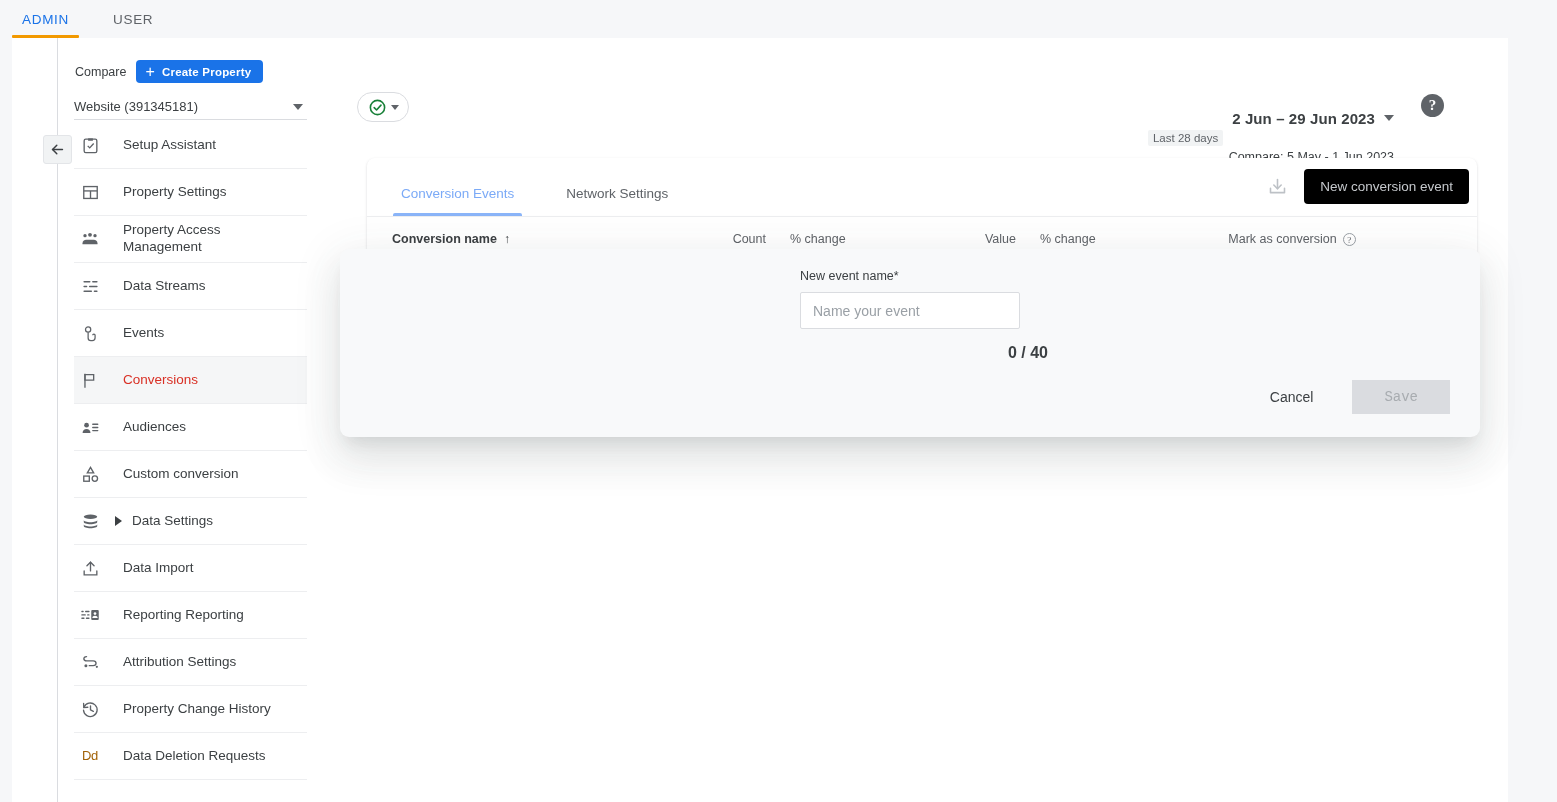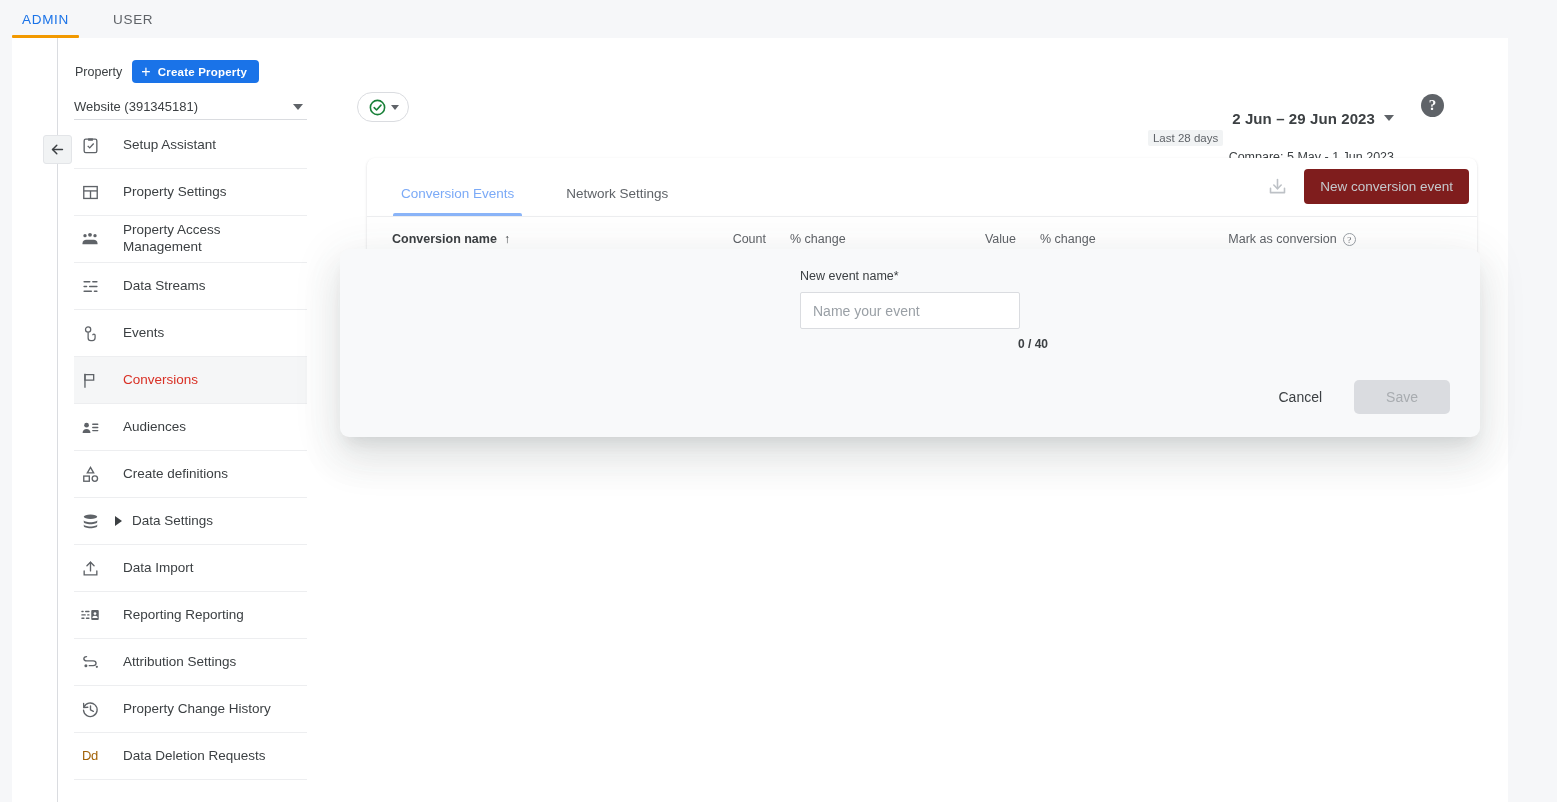--- a/index.html
+++ b/index.html
@@ -170,21 +170,21 @@
   .tab.active::after {
     content: ""; position: absolute; left: 10px; right: 10px; bottom: 0;
     height: 3px; background: #8AB4F8; border-radius: 2px 2px 0 0;
   }
   .head-actions {
     position: absolute; right: 8px; top: 11px;
     display: flex; align-items: center; gap: 16px;
   }
   .dl-btn { color: #BDC1C6; cursor: pointer; display: flex; }
   .new-conv-btn {
-    background: #7f1d1d; color: #C5C8CC;
+    background: #000000; color: #C5C8CC;
     border-radius: 4px; height: 35px; padding: 0 16px;
     display: flex; align-items: center; font-size: 13.5px; cursor: default;
   }
 
   table.conv { width: 100%; border-collapse: collapse; table-layout: fixed; }
   table.conv th, table.conv td { padding: 0; }
   .th-row th {
     height: 44px; font-size: 12.5px; color: #5F6368; font-weight: 400;
     vertical-align: middle;
   }
@@ -241,36 +241,36 @@
   .field-label { font-size: 12.5px; color: #3C4043; margin-bottom: 9px; }
   .req-star { color: #3C4043; }
   .text-input {
     width: 220px; height: 37px; background: #fff;
     border: 1px solid #DADCE0; border-radius: 2px;
     padding: 0 12px; font-size: 14px; color: #3C4043;
     font-family: "Liberation Sans", sans-serif; outline: none;
   }
   .text-input::placeholder { color: #9AA0A6; }
   .counter {
-    text-align: right; font-size: 12px; color: #3C4043;
-    margin-top: 8px; font-weight: 700;
+    text-align: right; font-size: 16px; color: #3C4043;
+    margin-top: 15px; font-weight: 700;
   }
   .modal-actions {
     position: absolute; right: 30px; bottom: 23px;
     display: flex; align-items: center; gap: 26px;
   }
   .cancel-btn {
     font-size: 14px; color: #3C4043; cursor: pointer;
     background: none; border: none; font-family: "Liberation Sans", sans-serif;
   }
   .save-btn {
     background: #DADCE0; color: #A8ACB0;
-    border: none; border-radius: 5px;
+    border: none; border-radius: 0;
     height: 34px; padding: 0 32px; font-size: 14px;
-    font-family: Liberation Sans, sans-serif; cursor: default;
+    font-family: Liberation Mono, monospace; cursor: default; margin-left: 7px;
   }
 </style>
 </head>
 <body>
 
 <div class="page">
 
   <div class="topbar">
     <div class="topbar-tab active">
       <span>ADMIN</span>
@@ -286,21 +286,21 @@
     <div class="back-btn">
       <svg width="17" height="17" viewBox="0 0 24 24" fill="none" stroke="currentColor" stroke-width="2.1" stroke-linecap="round" stroke-linejoin="round">
         <line x1="19" y1="12" x2="5" y2="12"></line>
           <polyline points="11 18 5 12 11 6"></polyline>
       </svg>
     </div>
 
     <div class="sidebar">
 
       <div class="prop-header">
-        <span class="prop-label">Property</span>
+        <span class="prop-label">Compare</span>
         <div class="create-btn">
           <span class="plus-ico">+</span>
           <span>Create Property</span>
         </div>
       </div>
 
       <div class="prop-select">
         <span>Website (391345181)</span>
         <span class="caret-dn"></span>
       </div>
@@ -389,21 +389,21 @@
         </div>
 
         <div class="nav-item">
           <span class="nav-ico">
             <svg width="19" height="19" viewBox="0 0 24 24" fill="none" stroke="currentColor" stroke-width="1.7">
               <polygon points="12,3 16,10 8,10"></polygon>
                 <rect x="3.5" y="14" width="7" height="6.5"></rect>
                 <circle cx="17.5" cy="17.2" r="3.4"></circle>
             </svg>
           </span>
-          <span class="nav-label">Create definitions</span>
+          <span class="nav-label">Custom conversion</span>
         </div>
 
         <div class="nav-item">
           <span class="nav-ico">
             <svg width="19" height="19" viewBox="0 0 24 24" fill="currentColor">
               <ellipse cx="12" cy="6" rx="8.5" ry="2.8"></ellipse>
               <path d="M3.5 10c0 1.6 3.8 2.8 8.5 2.8s8.5-1.2 8.5-2.8v2.6c0 1.6-3.8 2.8-8.5 2.8s-8.5-1.2-8.5-2.8z"></path>
               <path d="M3.5 15.6c0 1.6 3.8 2.8 8.5 2.8s8.5-1.2 8.5-2.8v2.2c0 1.6-3.8 2.8-8.5 2.8s-8.5-1.2-8.5-2.8z"></path>
             </svg>
           </span>

